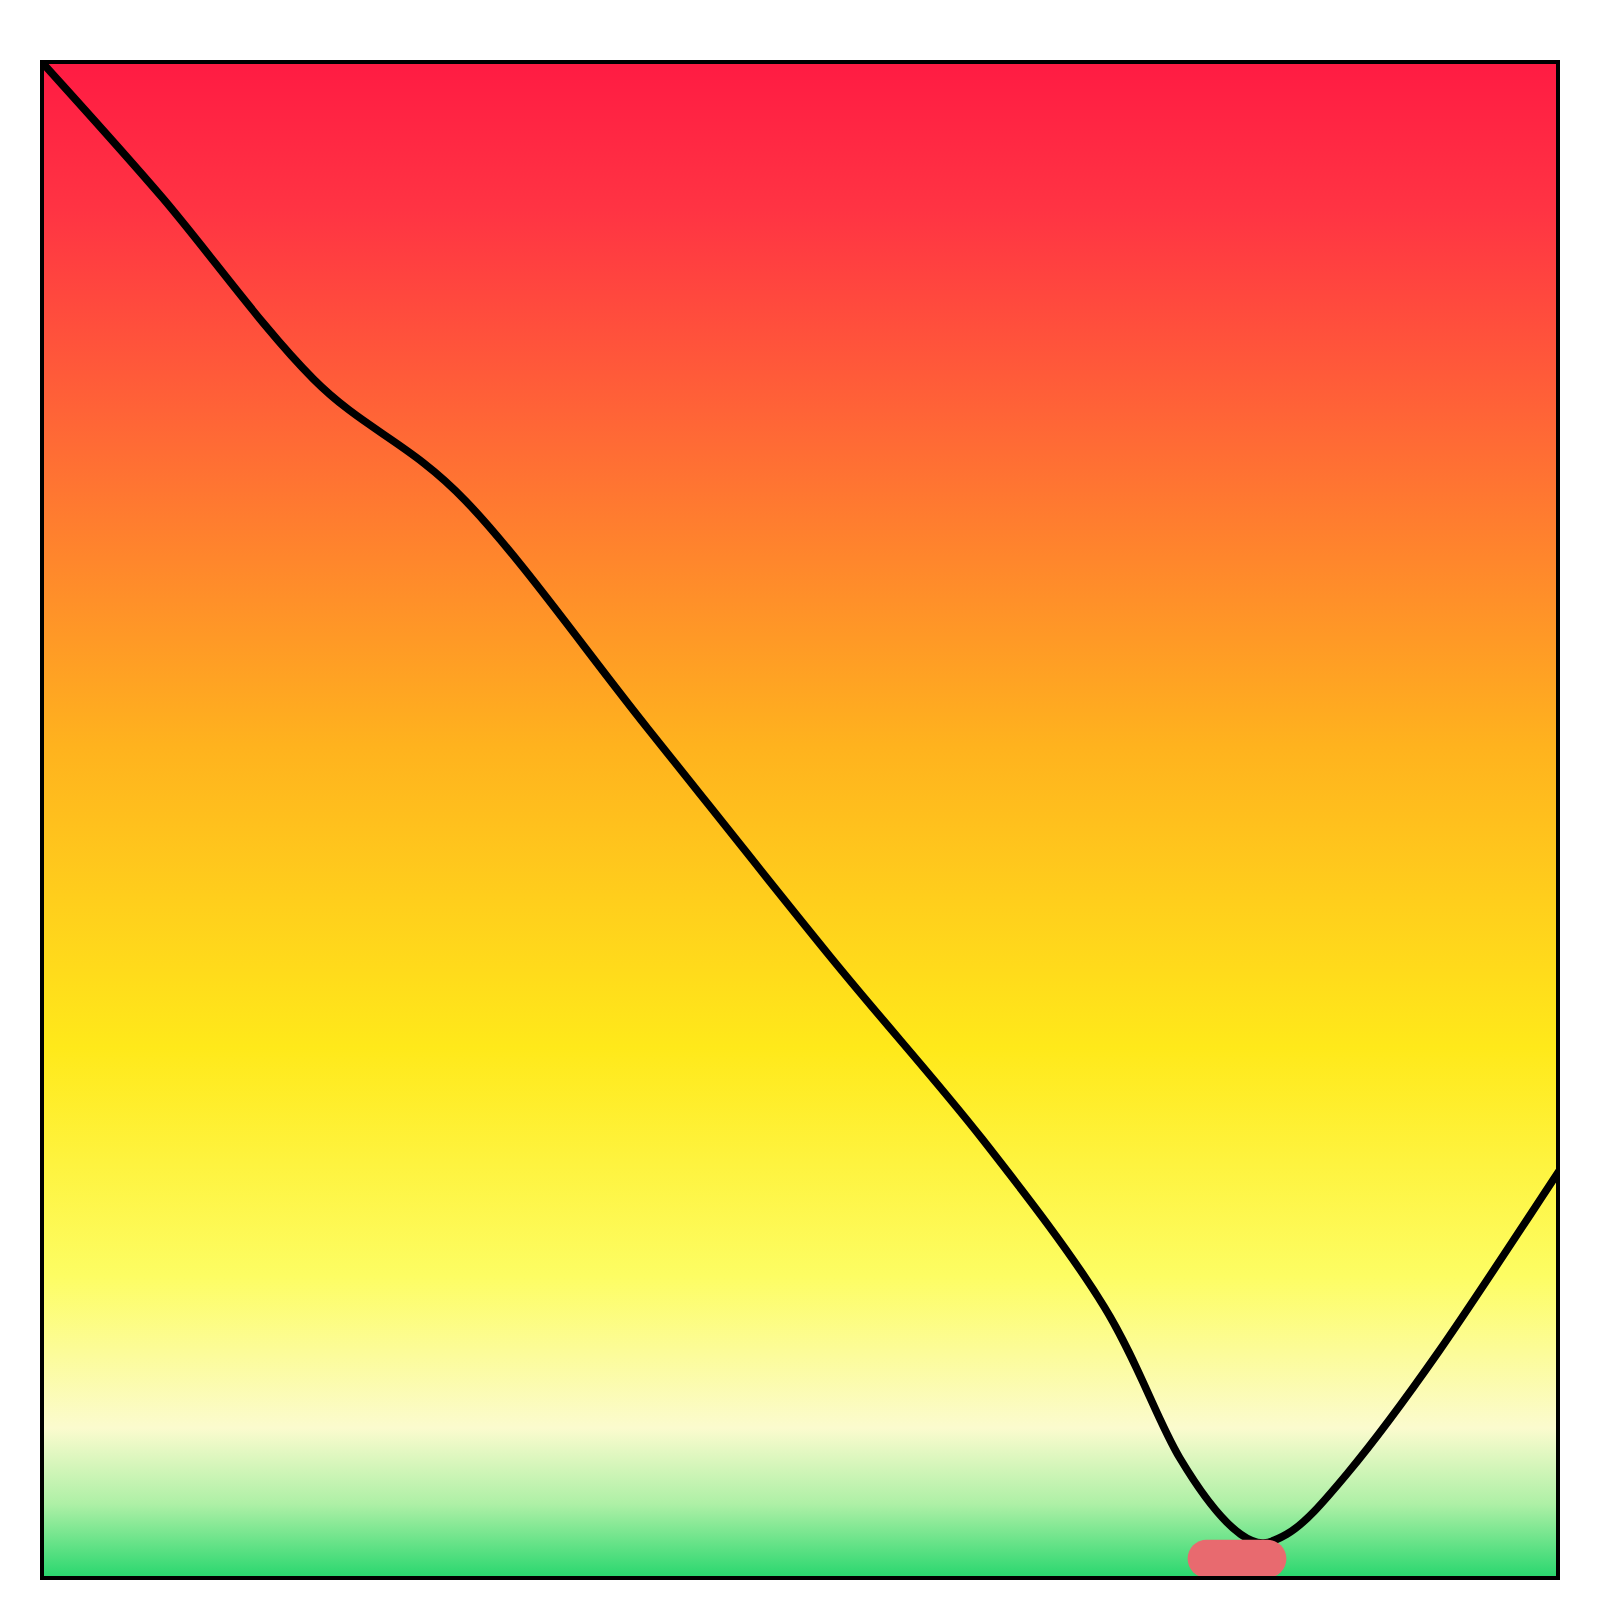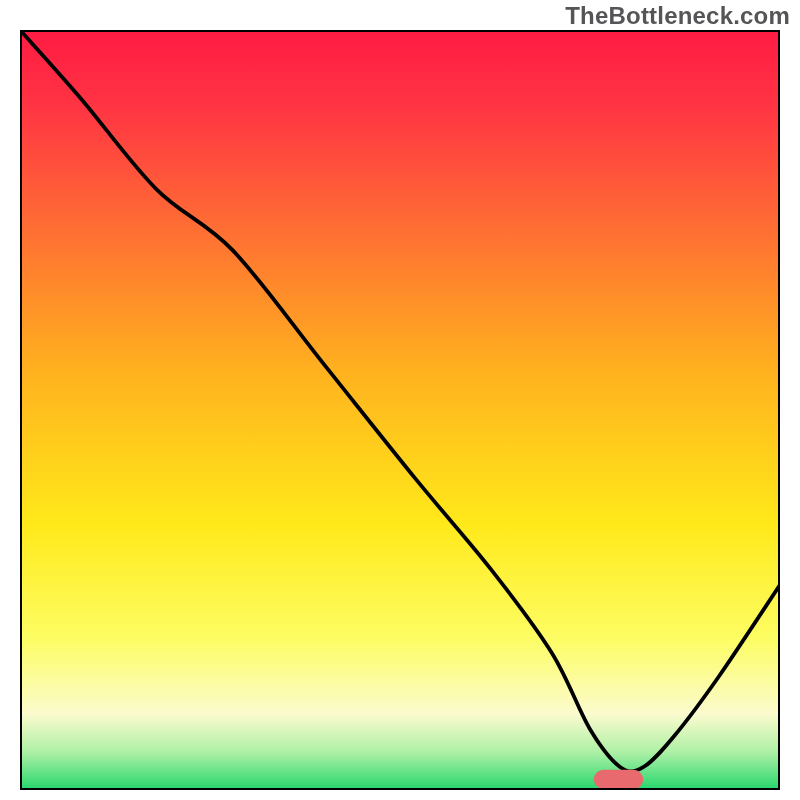--- a/index.html
+++ b/index.html
@@ -33,21 +33,20 @@
     height: 760px;
   }
   .plot-frame svg {
     display: block;
   }
 </style>
 </head>
 <body>
 
 <div class="wrap">
-  <div class="watermark">TheBottleneck.com</div>
 
   <div class="plot-frame">
     <svg id="plot-svg" width="760" height="760" viewBox="0 0 760 760">
         <defs>
           <linearGradient id="bg-grad" x1="0" y1="0" x2="0" y2="1">
             <stop offset="0.0%" stop-color="#ff1b43"></stop>
             <stop offset="10.0%" stop-color="#ff3443"></stop>
             <stop offset="25.0%" stop-color="#ff6a35"></stop>
             <stop offset="45.0%" stop-color="#ffb21e"></stop>
             <stop offset="65.0%" stop-color="#ffe91a"></stop>

